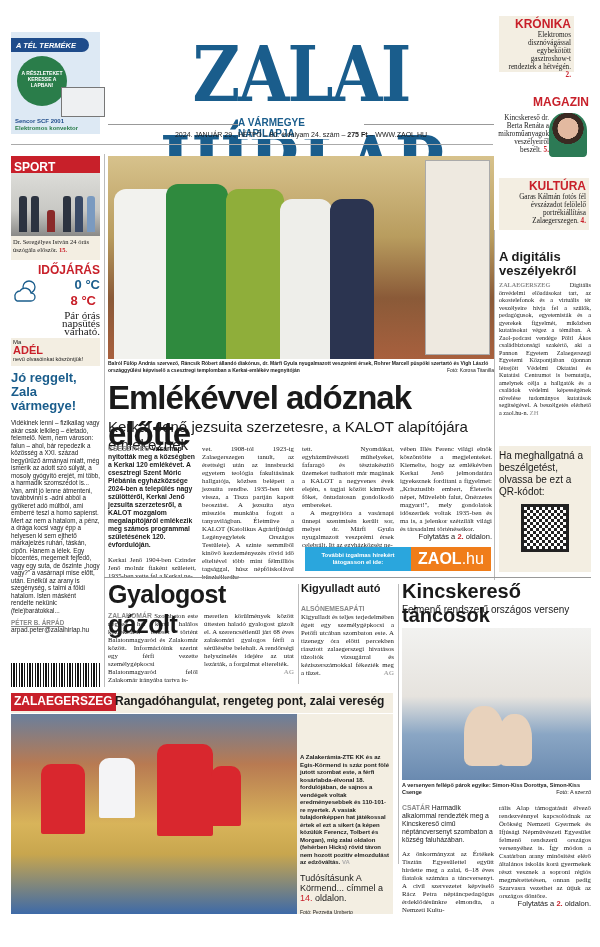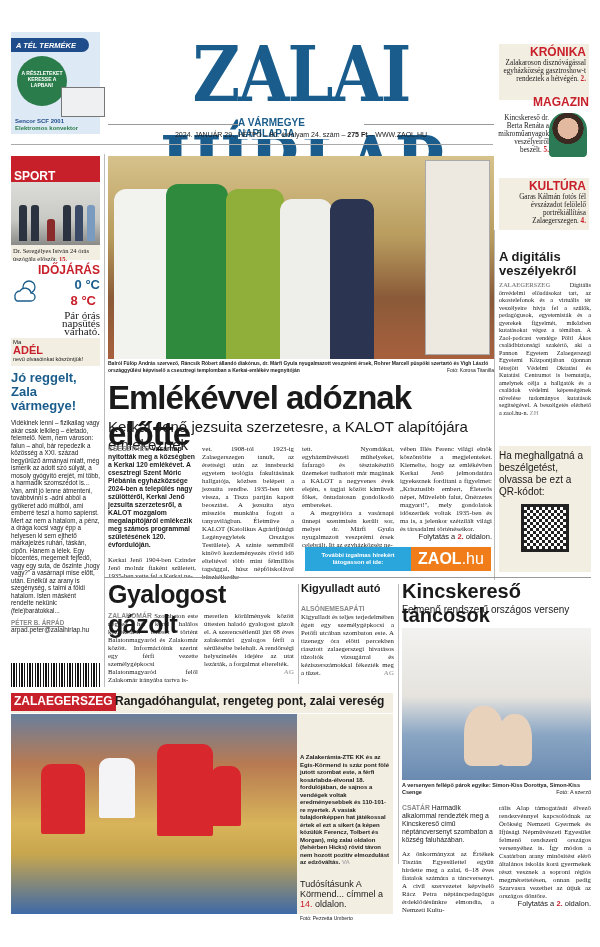--- a/index.html
+++ b/index.html
@@ -15,31 +15,31 @@
 #ad .prod span{color:#2a7d4a}
 #logo{left:108px;top:30px;width:386px;height:90px;text-align:center;font-family:"DejaVu Serif",serif;font-weight:bold;font-size:76px;line-height:90px;color:#1a5d8c;letter-spacing:-2px;transform:scaleX(0.86);transform-origin:center}
 #subtitle{left:108px;top:117px;width:386px;height:14px}
 #subtitle .line{position:absolute;top:7px;height:1px;background:#999}
 #subtitle .txt{position:absolute;left:130px;top:0;width:126px;font:bold 10px "Liberation Sans",sans-serif;color:#1a5d8c;background:#fff}
 #dateline{left:108px;top:131px;width:386px;text-align:center;font:7px "Liberation Sans",sans-serif}
 #dateline b{font-weight:bold}
 #hr1{left:11px;top:144px;width:482px;height:1px;background:#aaa}
 
 .rbox{background:#f3eee2}
-#kronika{left:499px;top:44px;width:90px;height:56px;padding:2px 3px;text-align:right}
+#kronika{left:499px;top:16px;width:75px;height:56px;padding:2px 3px;text-align:right}
 .rhead{font:bold 12px "Liberation Sans",sans-serif;color:#c8202a;text-align:right;line-height:13px}
 .rtext{font-size:7.2px;line-height:8px;text-align:right}
 .rtext b.pg{color:#c8202a}
 #magazin{left:499px;top:96px;width:90px;height:66px}
 #magazin .photo{position:absolute;right:2px;top:17px;width:38px;height:44px;border-radius:40% 40% 10% 10%;background:radial-gradient(circle at 50% 35%,#e3b9a0 0 30%,#3a2a22 31% 45%,#2c7a55 46%)}
 #magazin .rtext{position:absolute;right:40px;top:18px;width:52px}
 #kultura{left:499px;top:178px;width:90px;height:52px;padding:2px 3px}
 
 #sport{left:11px;top:156px;width:89px;height:104px;background:#f3eee2}
-#sport .hd{background:#c8202a;color:#fff;font:bold 12px "Liberation Sans",sans-serif;padding:13px 3px;height:17px}
+#sport .hd{background:#c8202a;color:#fff;font:bold 12px "Liberation Sans",sans-serif;padding:4px 3px;height:17px}
 #sport .photo{height:63px;background:linear-gradient(180deg,#dcdcd8 0%,#c8c8c4 60%,#8a8a88 100%);position:relative}
 #sport .photo i{position:absolute;bottom:4px;width:8px;height:36px;background:#2c3340;border-radius:3px 3px 0 0}
 #sport .cap{font-size:6.5px;line-height:8px;padding:2px 2px}
 #weather{left:11px;top:263px;width:89px;height:70px}
 #weather .hd{position:absolute;right:0;top:0;font:bold 12px "Liberation Sans",sans-serif;color:#c8202a}
 #weather .t1{position:absolute;right:0;top:14px;font:bold 13px "Liberation Sans",sans-serif;color:#1a5d8c}
 #weather .t2{position:absolute;right:4px;top:30px;font:bold 13px "Liberation Sans",sans-serif;color:#c8202a}
 #weather .desc{position:absolute;right:0;top:48px;width:70px;font-size:11px;line-height:8px;text-align:right}
 #weather .icon{position:absolute;left:0;top:14px;width:30px;height:26px}
 #nameday{left:11px;top:338px;width:89px;height:28px;background:#f3eee2;padding:1px 2px}
@@ -94,21 +94,21 @@
 #kccap .credit{float:right;font-weight:normal}
 
 #sportban{left:11px;top:693px;width:382px;height:20px;background:#f3eee2}
 #sportban .tag{position:absolute;left:0;top:0;height:18px;padding:1px 3px;background:#c8202a;color:#fff;font:bold 12px "Liberation Sans",sans-serif}
 #sportban .h{position:absolute;left:104px;top:1px;font:bold 12px "Liberation Sans",sans-serif}
 #bballphoto{left:11px;top:714px;width:286px;height:200px;background:linear-gradient(180deg,#6a7f9c 0%,#b87a52 25%,#d8b45a 55%,#c8a64e 70%,#3e6aa8 100%);overflow:hidden}
 #bballphoto .pl{position:absolute;background:#d9272e;border-radius:10px 10px 2px 2px}
 #bballbox{left:297px;top:714px;width:96px;height:200px;background:#f3eee2;padding:40px 3px 0 3px}
 #bballbox p{font:bold 6px "Liberation Sans",sans-serif;line-height:7.5px}
 #bballbox .va{color:#aaa}
-#bballbox .ref{font:9px "Liberation Sans",sans-serif;margin-top:12px;line-height:10px}
+#bballbox .ref{font:9px "Liberation Sans",sans-serif;margin-top:6px;line-height:10px}
 #bballbox .ref b{color:#c8202a;font-weight:normal}
 #bballbox .cr{font:5px "Liberation Sans",sans-serif;margin-top:6px}
 </style>
 </head>
 <body>
 
 <div id="ad" class="abs">
   <div class="tag">A TÉL TERMÉKE</div>
   <div class="circle">A RÉSZLETEKET KERESSE A LAPBAN!</div>
   <div class="heater"></div>
@@ -124,21 +124,21 @@
   <div class="line" style="left:256px;width:130px"></div>
   <div class="txt">A VÁRMEGYE NAPILAPJA</div>
 </div>
 <div id="dateline" class="abs">
   <span>2024. JANUÁR 29., HÉTFŐ – 80. évfolyam 24. szám – </span><b>275 Ft</b><span> – WWW.ZAOL.HU</span>
 </div>
 <div id="hr1" class="abs"></div>
 
 <div id="kronika" class="abs rbox">
   <div class="rhead">KRÓNIKA</div>
-  <div class="rtext"><span>Zalakaroson disznóvágással egyházközség gasztroshow-t rendeztek a hétvégén.</span> <b class="pg">2.</b></div>
+  <div class="rtext"><span>Elektromos disznóvágással egybekötött gasztroshow-t rendeztek a hétvégén.</span> <b class="pg">2.</b></div>
 </div>
 <div id="magazin" class="abs">
   <div class="rhead">MAGAZIN</div>
   <div class="photo"></div>
   <div class="rtext"><span>Kincskereső dr. Berta Renáta a mikroműanyagok veszélyeiről beszélt.</span> <b class="pg">5.</b></div>
 </div>
 <div id="kultura" class="abs rbox">
   <div class="rhead">KULTÚRA</div>
   <div class="rtext"><span>Garas Kálmán fotós fél évszázadot felölelő portrékiállítása Zalaegerszegen.</span> <b class="pg">4.</b></div>
 </div>

